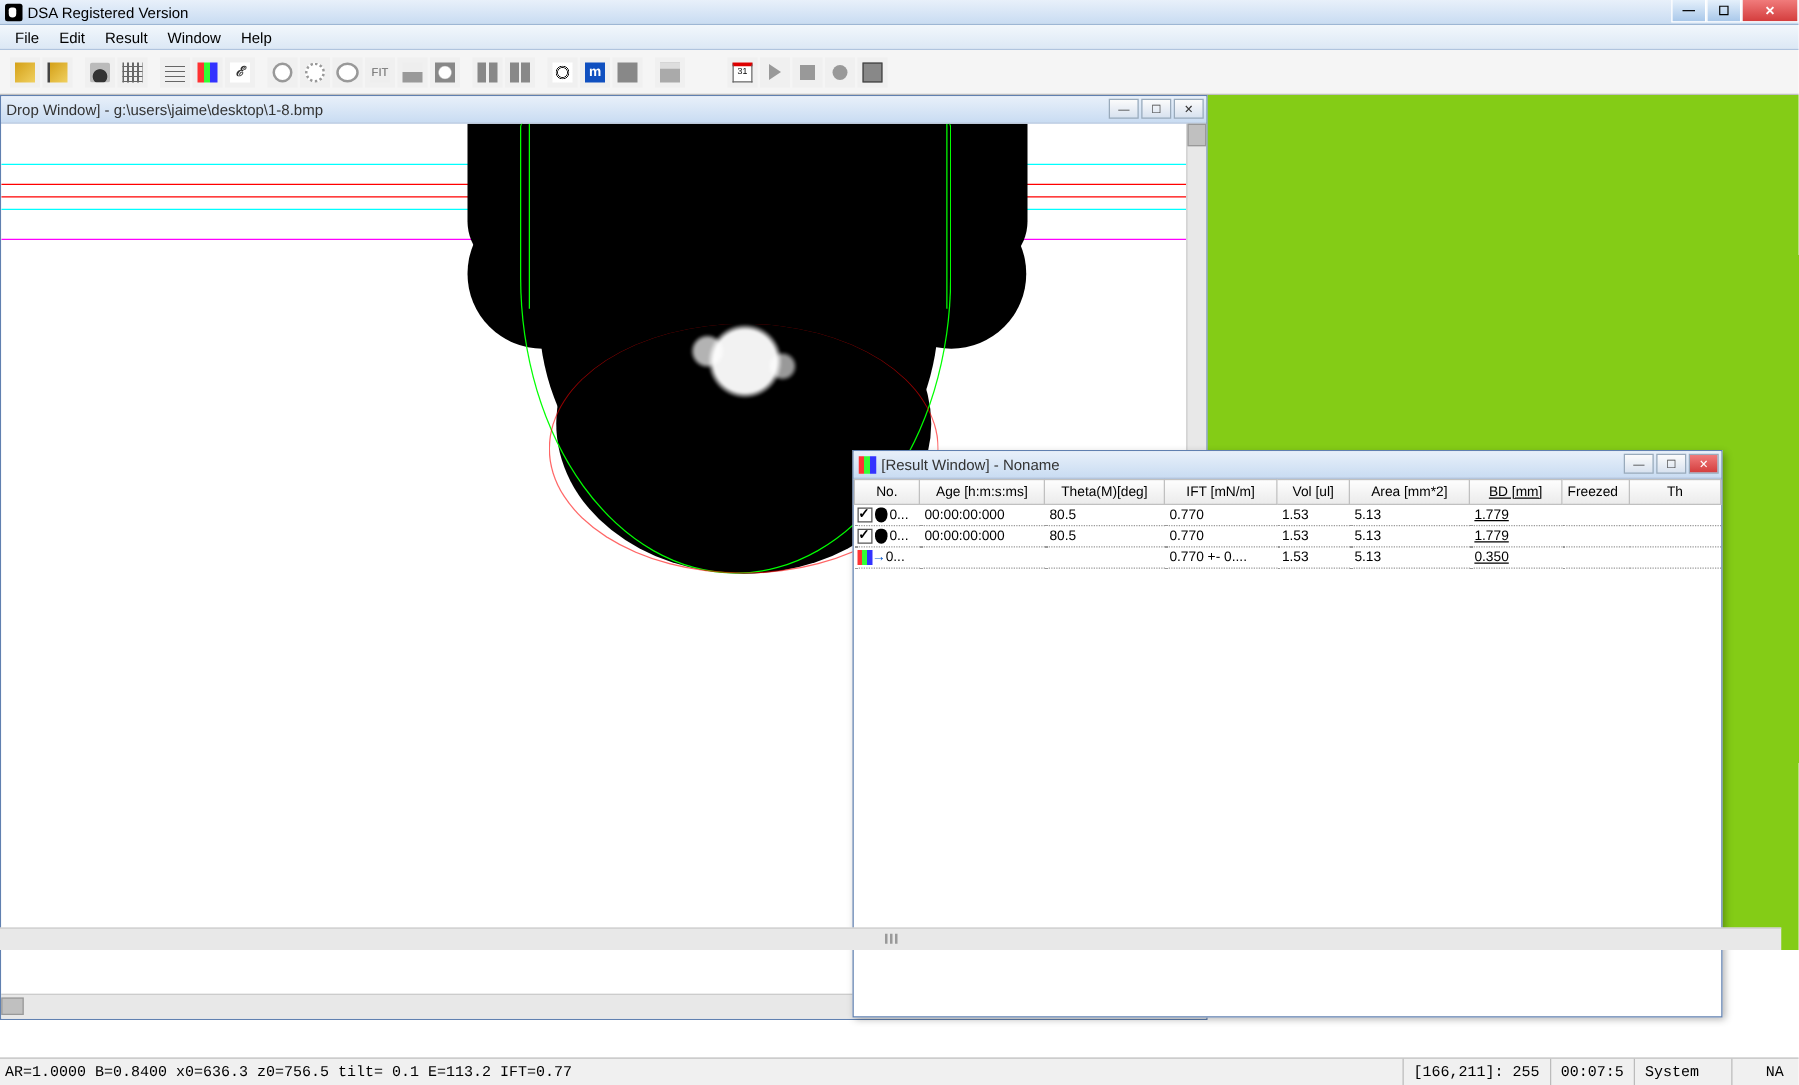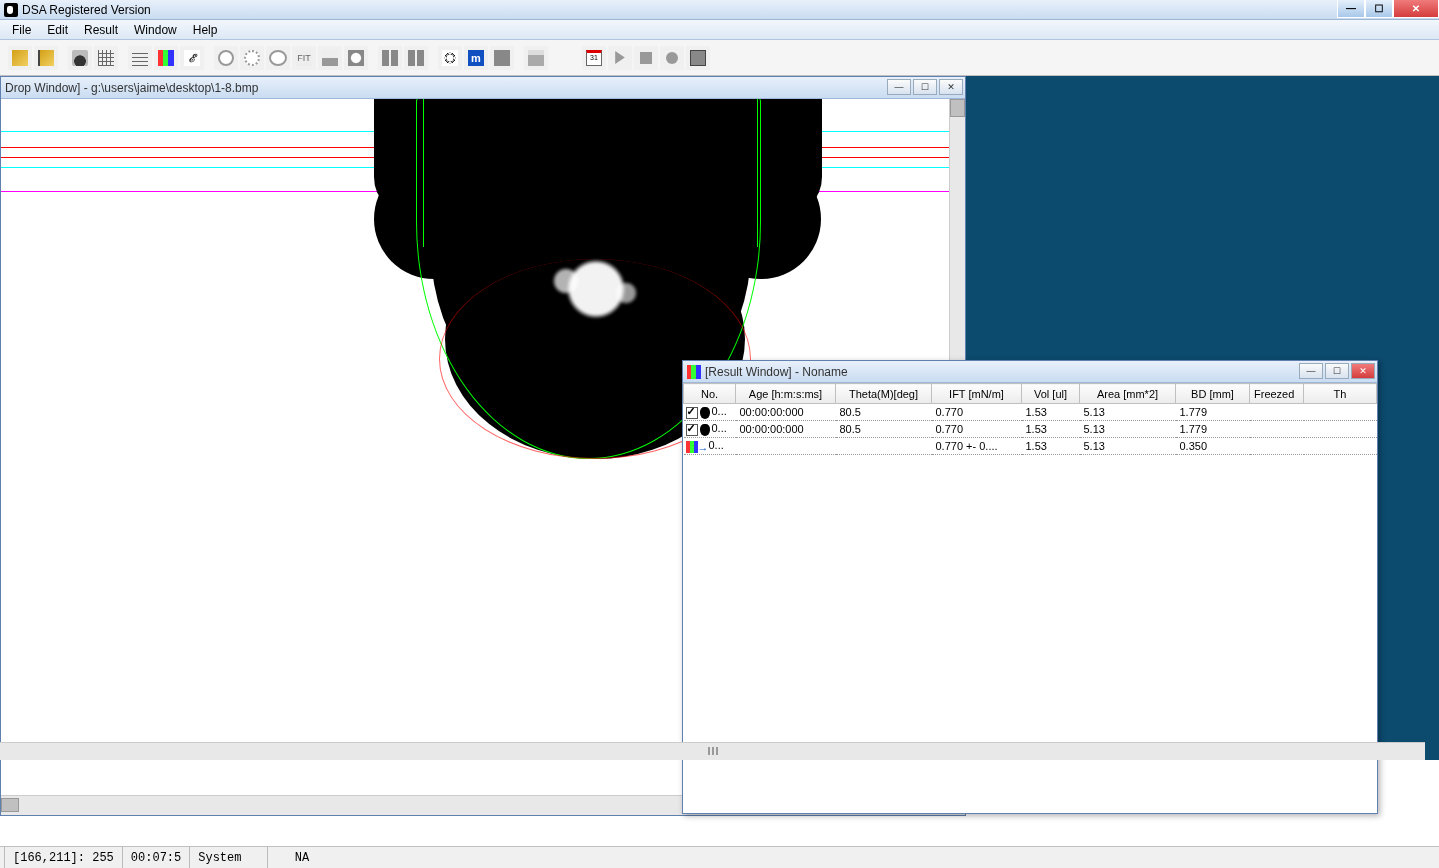--- a/index.html
+++ b/index.html
@@ -38,21 +38,21 @@
 .ic-needle { background: linear-gradient(to bottom, #06b 0 10px, #d00 10px 16px); width: 4px; margin: 0 auto; }
 .ic-print { background: #aaa; border-top: 5px solid #ddd; }
 .ic-date { background: #fff; border: 1px solid #666; border-top: 3px solid #d00; font-size: 7px; text-align: center; line-height: 10px; }
 .ic-play { background: #999; clip-path: polygon(20% 10%, 80% 50%, 20% 90%); }
 .ic-stop { background: #999; width: 12px; height: 12px; }
 .ic-rec { background: #999; border-radius: 50%; width: 12px; height: 12px; }
 .ic-calc { background: #888; border: 1px solid #444; }
 .ic-arrows { background: linear-gradient(90deg, #888 0 7px, transparent 7px 9px, #888 9px 16px); }
 
 
-.mdi { position: relative; background: #0c4a6e; height: 684px; }
+.mdi { position: relative; background: #84cc16; height: 684px; }
 
 
 .drop-window { position: absolute; left: 0; top: 0; width: 966px; height: 740px; background: #fff; border: 1px solid #6080b0; }
 .child-titlebar { height: 22px; background: linear-gradient(to bottom, #e8f0fa, #c9dcf2); display: flex; align-items: center; padding-left: 4px; color: #333; font-size: 12px; position: relative; border-bottom: 1px solid #a0b8d8; }
 .child-controls { position: absolute; right: 2px; top: 2px; display: flex; gap: 2px; }
 .child-btn { width: 24px; height: 16px; background: linear-gradient(to bottom, #fbfbfb, #d8e2ef); border: 1px solid #9ab; font-size: 9px; display: flex; align-items: center; justify-content: center; cursor: pointer; }
 .drop-content { position: relative; width: 948px; height: 696px; background: #fff; overflow: hidden; }
 .drop-scroll-v { position: absolute; right: 0; top: 22px; width: 16px; bottom: 22px; background: #e8e8e8; border-left: 1px solid #ccc; }
 .drop-scroll-v .thumb-v { position: absolute; top: 0; width: 100%; height: 18px; background: #c0c0c0; border: 1px solid #999; }
 .drop-scroll-h { position: absolute; bottom: 0; left: 0; right: 0; height: 20px; background: #e8e8e8; border-top: 1px solid #ccc; }
@@ -115,21 +115,21 @@
 .statusbar .sb-left { flex: 1; white-space: nowrap; }
 .statusbar .sb-cell { border-left: 1px solid #bbb; padding: 0 8px; height: 100%; display: flex; align-items: center; font-family: "Courier New", monospace; }
 
 
 .col-no { width: 52px; }
 .col-age { width: 100px; text-align: left; }
 .col-theta { width: 96px; }
 .col-ift { width: 90px; }
 .col-vol { width: 58px; }
 .col-area { width: 96px; }
-.col-bd { width: 74px; }
+.col-bd { width: 74px; text-decoration: underline; }
 .col-sys { width: 54px; text-align: left !important; }
 .col-th { width: auto; }
 </style>
 </head>
 <body>
 
 <div class="titlebar">
   <span class="app-icon"></span>
   <span class="title-text">DSA Registered Version</span>
   <div class="win-controls">
@@ -337,17 +337,18 @@
   <div class="mdi-scroll-h">
     <div class="gripper">
         <span></span>
         <span></span>
         <span></span>
       </div>
   </div>
 </div>
 
 <div class="statusbar">
+  <div class="sb-left">AR=1.0000  B=0.8400  x0=636.3  z0=756.5  tilt= 0.1  E=113.2  IFT=0.77</div>
   <div class="sb-cell">[166,211]: 255</div>
   <div class="sb-cell">00:07:5</div>
   <div class="sb-cell" style="width:78px">System</div>
   <div class="sb-cell" style="width:50px;justify-content:flex-end">NA</div>
 </div>
 
 </body></html>

